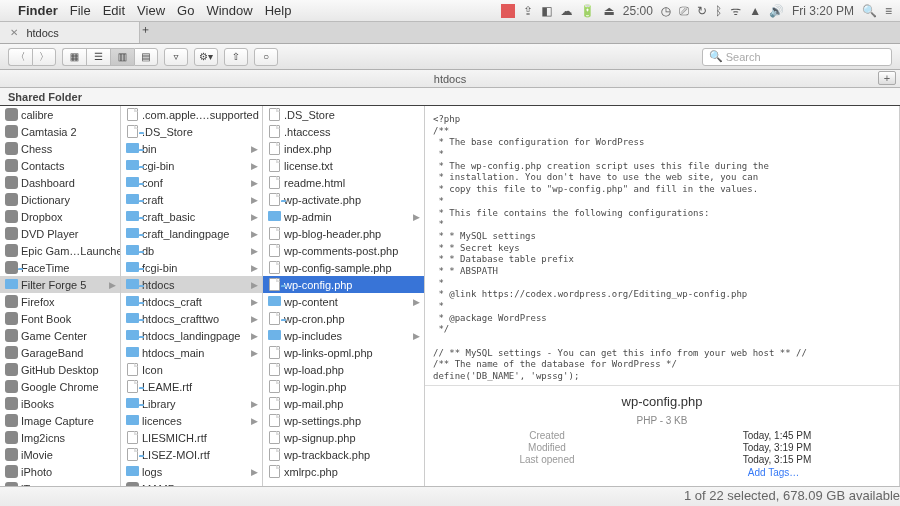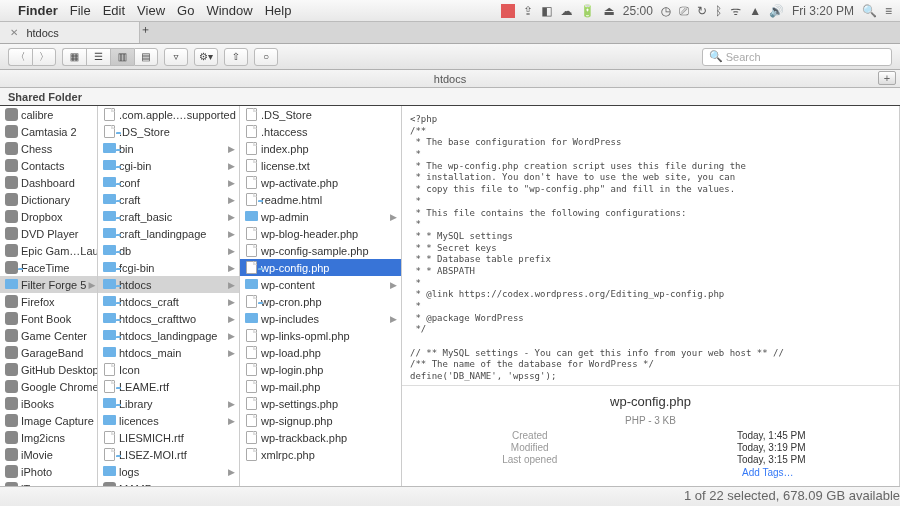--- a/index.html
+++ b/index.html
@@ -20,21 +20,21 @@
 .tgroup .tbtn{border-radius:0;border-right:none}
 .tgroup .tbtn:first-child{border-radius:3px 0 0 3px}
 .tgroup .tbtn:last-child{border-radius:0 3px 3px 0;border-right:1px solid #bbb}
 .tbtn.active{background:linear-gradient(#d8d8d8,#c8c8c8)}
 .search{margin-left:auto;width:190px;height:18px;border:1px solid #bbb;border-radius:3px;background:#fff;display:flex;align-items:center;padding:0 6px;color:#aaa;font-size:11px}
 .pathbar{height:18px;background:linear-gradient(#f5f5f5,#e8e8e8);border-bottom:1px solid #b5b5b5;display:flex;align-items:center;justify-content:center;font-size:11px;color:#555;position:relative}
 .pathbar .add{position:absolute;right:4px;top:1px;width:18px;height:14px;background:linear-gradient(#fff,#ddd);border:1px solid #aaa;border-radius:2px;text-align:center;line-height:12px;color:#666}
 .sharedbar{height:18px;background:#f5f5f5;border-bottom:1px solid #404040;padding:0 8px;line-height:18px;font-weight:bold;font-size:11px;color:#444}
 .main{display:flex;height:380px}
 .col{border-right:1px solid #ccc;overflow-y:auto;overflow-x:hidden;position:relative}
-.col1{width:98px}
+.col1{width:121px}
 .col2{width:142px}
 .col3{width:162px}
 .col4{flex:1;display:flex;flex-direction:column}
 .item{display:flex;align-items:center;height:17px;padding:0 4px;font-size:11px;white-space:nowrap;cursor:default}
 .item .ico{width:14px;height:14px;margin-right:3px;display:inline-flex;align-items:center;justify-content:center;flex-shrink:0}
 .item .arr{margin-left:auto;color:#999;font-size:9px;padding-left:2px}
 .item.sel{background:#3874d7;color:#fff}
 .item.sel2{background:#d4d4d4}
 .folder::before{content:"";width:13px;height:10px;background:#6db3e8;border-radius:1px;display:inline-block;position:relative}
 .folder::after{content:"";position:absolute;width:5px;height:2px;background:#6db3e8;border-radius:1px 1px 0 0;margin-top:-11px;margin-left:0}
@@ -445,40 +445,46 @@
       <div class="item ">
         <span class="ico">
           <span class="doc"></span>
         </span>
         <span>license.txt</span>
       </div>
       <div class="item ">
         <span class="ico">
           <span class="doc"></span>
         </span>
+        <span>readme.html</span>
+      </div>
+      <div class="item ">
+        <span class="ico">
+          <span class="doc"></span>
+        </span>
         <span>wp-activate.php</span>
       </div>
       <div class="item ">
         <span class="ico">
-          <span class="doc"></span>
-        </span>
-        <span>readme.html</span>
-      </div>
-      <div class="item ">
-        <span class="ico">
           <span class="folder"></span>
         </span>
         <span>wp-admin</span>
         <span class="arr">▶</span>
       </div>
       <div class="item ">
         <span class="ico">
           <span class="doc"></span>
         </span>
         <span>wp-blog-header.php</span>
+      </div>
+      <div class="item ">
+        <span class="ico">
+          <span class="doc"></span>
+        </span>
+        <span>wp-comments-post.php</span>
       </div>
       <div class="item ">
         <span class="ico">
           <span class="doc"></span>
         </span>
         <span>wp-config-sample.php</span>
       </div>
       <div class="item sel">
         <span class="ico">
           <span class="doc"></span>

